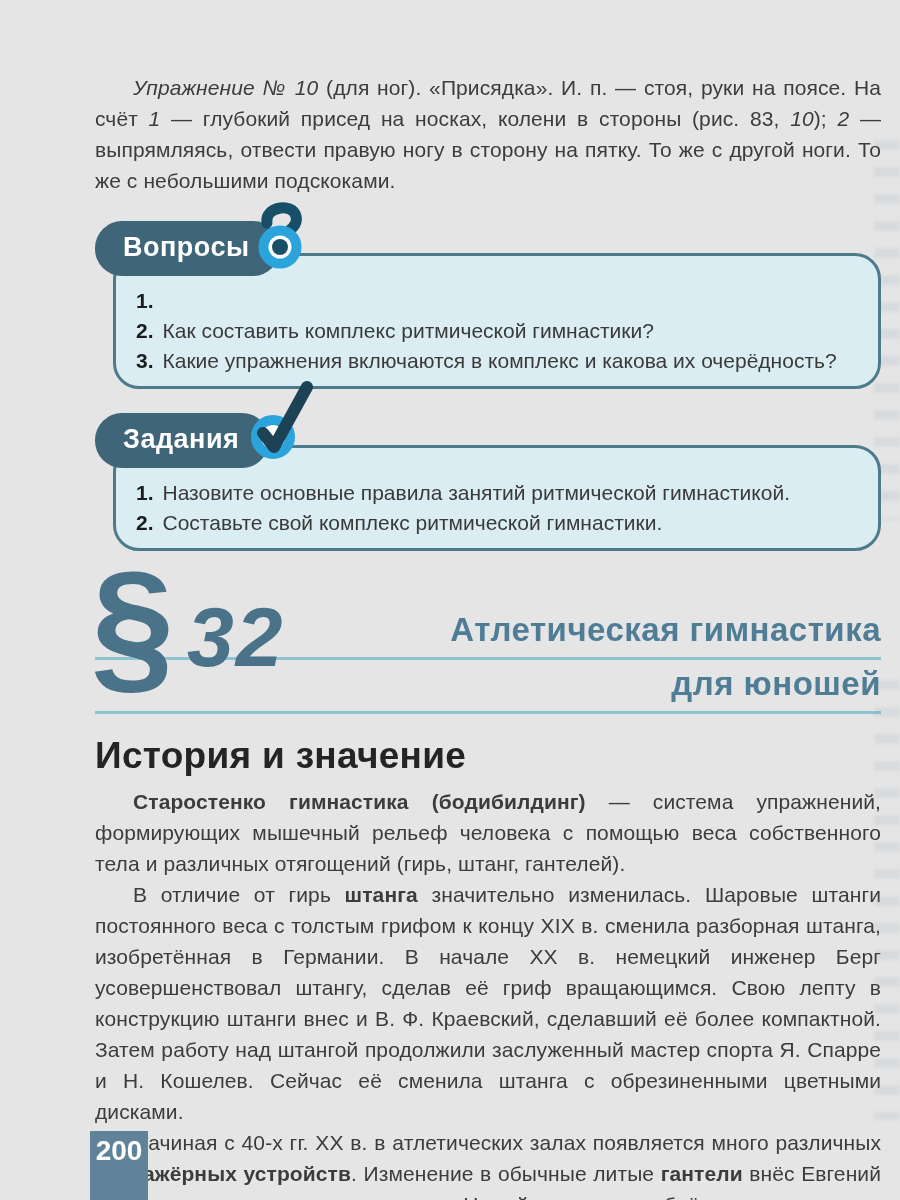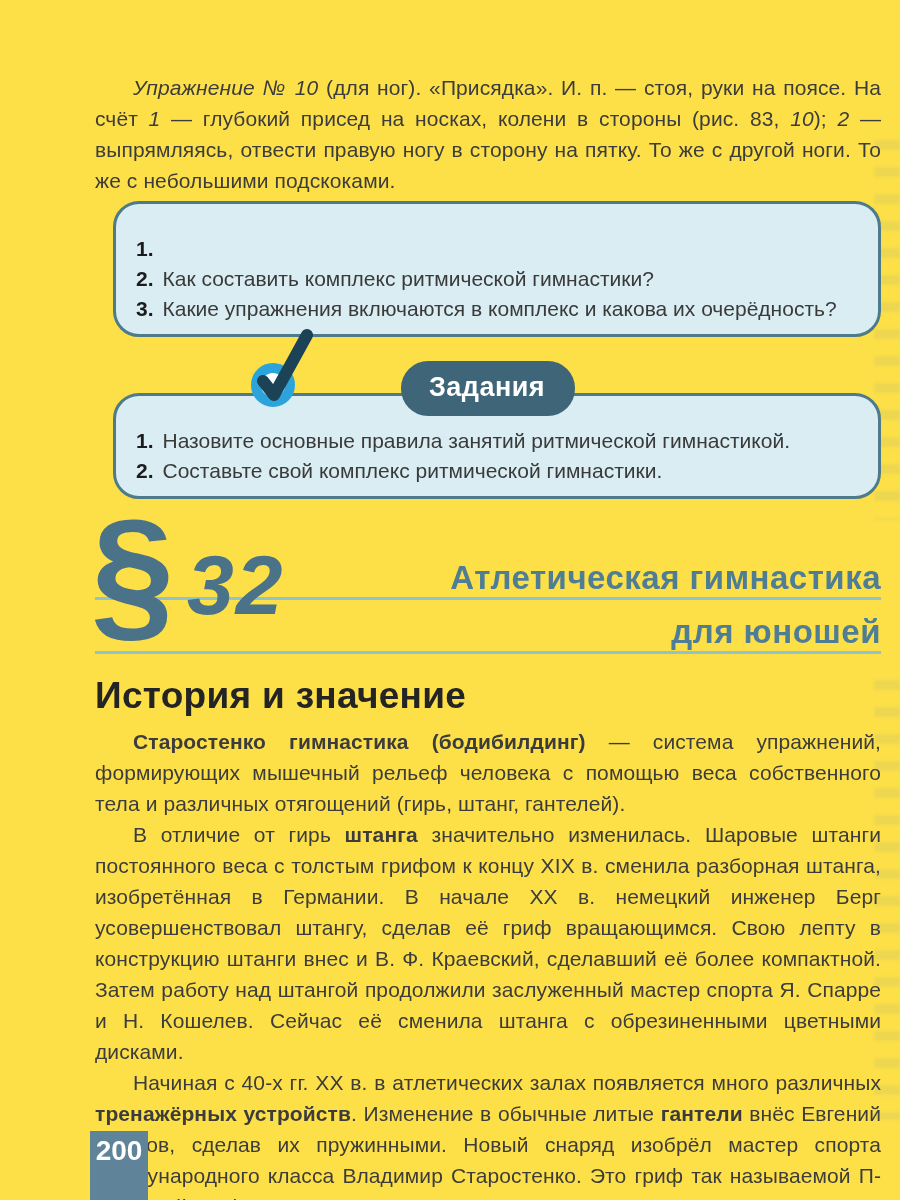--- a/index.html
+++ b/index.html
@@ -1,19 +1,19 @@
 <!DOCTYPE html>
 <html><head>
 <meta charset="utf-8">
 <style>
   html,body{margin:0;padding:0;}
   .page{
     position:relative;
     width:900px;height:1200px;
-    background:#fde047;
+    background:#e5e5e5;
     overflow:hidden;
     font-family:"Liberation Sans","DejaVu Sans",sans-serif;
     color:#3c3c3c;
   }
   .content{
     position:relative;
     margin-left:95px;
     width:786px;
     padding-top:72px;
     box-sizing:border-box;
@@ -24,21 +24,21 @@
     font-size:21px;
     line-height:31px;
     text-align:justify;
     text-indent:38px;
     color:#3c3c3c;
     letter-spacing:.1px;
   }
   
   .qa-block{position:relative;}
   .qa-block.questions{margin-top:25px;}
-  .qa-block.tasks{margin-top:24px;text-align:center;}
+  .qa-block.tasks{margin-top:24px;}
   .pill-row{position:relative;z-index:2;height:52px;}
   .pill{
     display:inline-flex;align-items:center;
     height:52px;padding:0 30px 3px 28px;
     background:#3f6678;border-radius:27px;
     color:#ffffff;font-size:27px;font-weight:bold;letter-spacing:.5px;
   }
   .pill-icon{position:absolute;}
   .pill-icon.question{left:156px;top:-22px;}
   .pill-icon.check{left:150px;top:-34px;}
@@ -65,23 +65,24 @@
   }
   .section-number{
     position:absolute;left:92px;top:44px;
     font-size:84px;line-height:1;
     font-weight:bold;color:#4a7288;letter-spacing:2px;font-style:italic;
   }
   .title-row{
     text-align:right;
     font-size:33px;font-weight:bold;color:#4e7d95;
     letter-spacing:.5px;
+    padding-bottom:8px;
     border-bottom:3px solid #8ec3d2;
   }
-  .title-row.second{margin-top:13px;}
+  .title-row.second{margin-top:5px;}
   
   .subheading{
     margin-top:21px;
     font-size:37px;font-weight:bold;color:#242424;letter-spacing:.3px;
   }
   .history-paras{margin-top:9px;}
   
   .page-number{
     position:absolute;left:90px;top:1131px;
     width:58px;height:81px;
@@ -102,20 +103,32 @@
 </head>
 <body>
 
 <div class="page">
 
   <div class="content">
 
     <p class="para"><span style="font-style: italic;">Упражнение № 10</span><span> (для ног). «Присядка». И. п. — стоя, руки на поясе. На счёт </span><span style="font-style: italic;">1</span><span> — глубокий присед на носках, колени в стороны (рис. 83, </span><span style="font-style: italic;">10</span><span>); </span><span style="font-style: italic;">2</span><span> — выпрямляясь, отвести правую ногу в сторону на пятку. То же с другой ноги. То же с небольшими подскоками.</span></p>
 
     <div class="qa-block questions">
+      <div class="pill-row">
+        <span class="pill">
+          <span>Вопросы</span>
+        </span>
+        <span class="pill-icon question">
+          <svg width="58" height="74" viewBox="0 0 58 74">
+            <path d="M16 24 C13 8, 41 3, 45 17 C47 25, 41 29, 37 33" stroke="#174f68" stroke-width="11" fill="none" stroke-linecap="round"></path>
+            <circle cx="29" cy="48" r="16.5" fill="#ffffff" stroke="#2ba4dc" stroke-width="10"></circle>
+            <circle cx="29" cy="48" r="8" fill="#174f68"></circle>
+          </svg>
+        </span>
+      </div>
       <div class="qa-box">
           <div class="list-row">
             <span class="num">1.</span>
           </div>
           <div class="list-row">
             <span class="num">2.</span>
             <span class="txt">Как составить комплекс ритмической гимнастики?</span>
           </div>
           <div class="list-row">
             <span class="num">3.</span>

